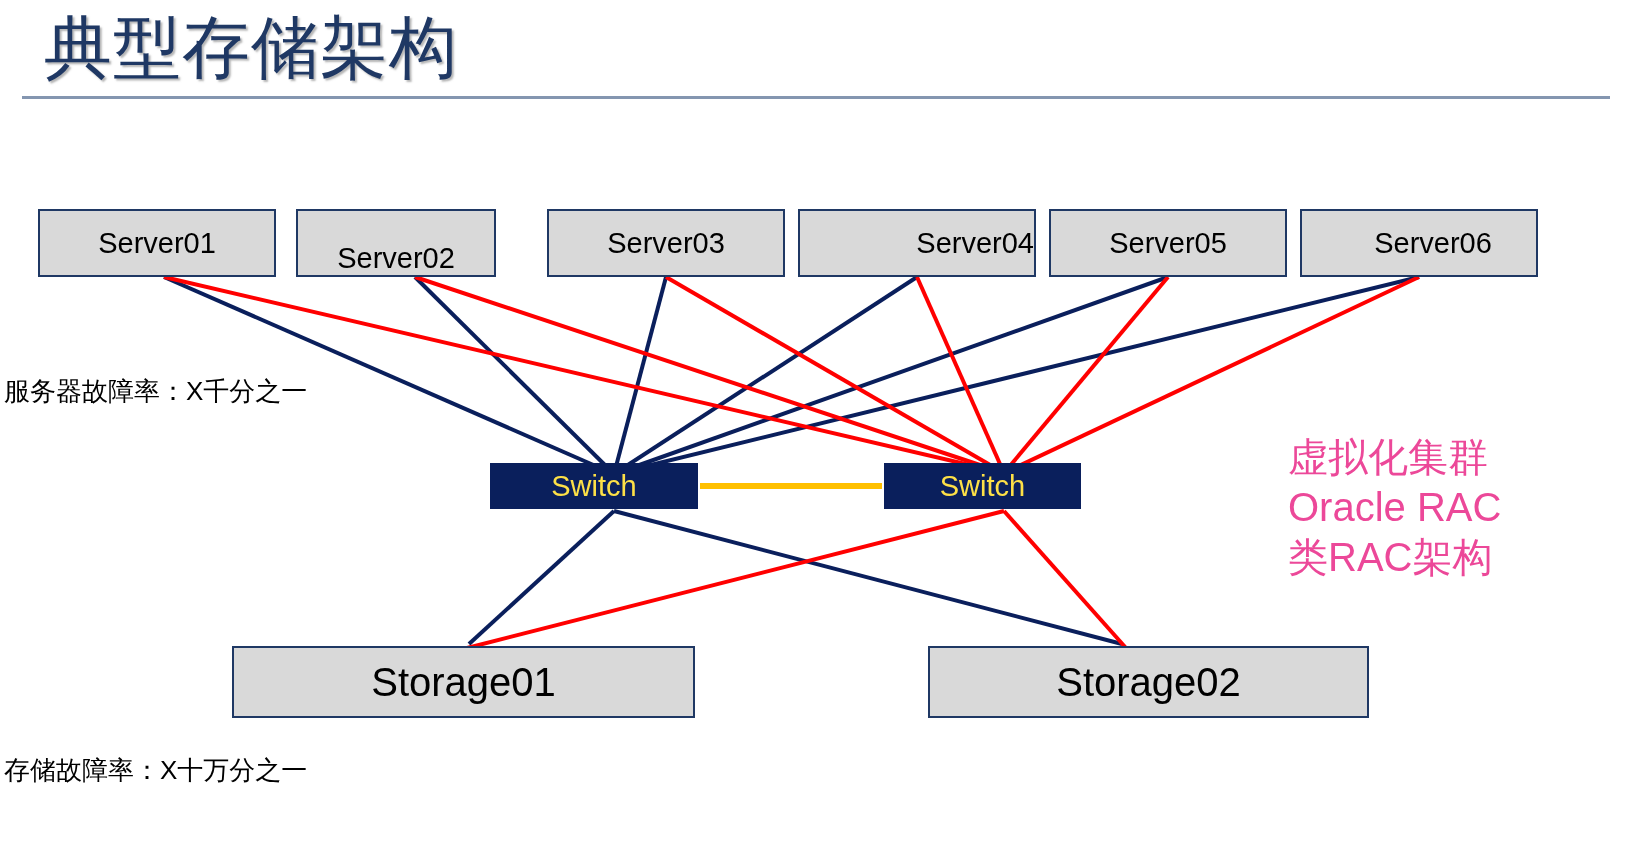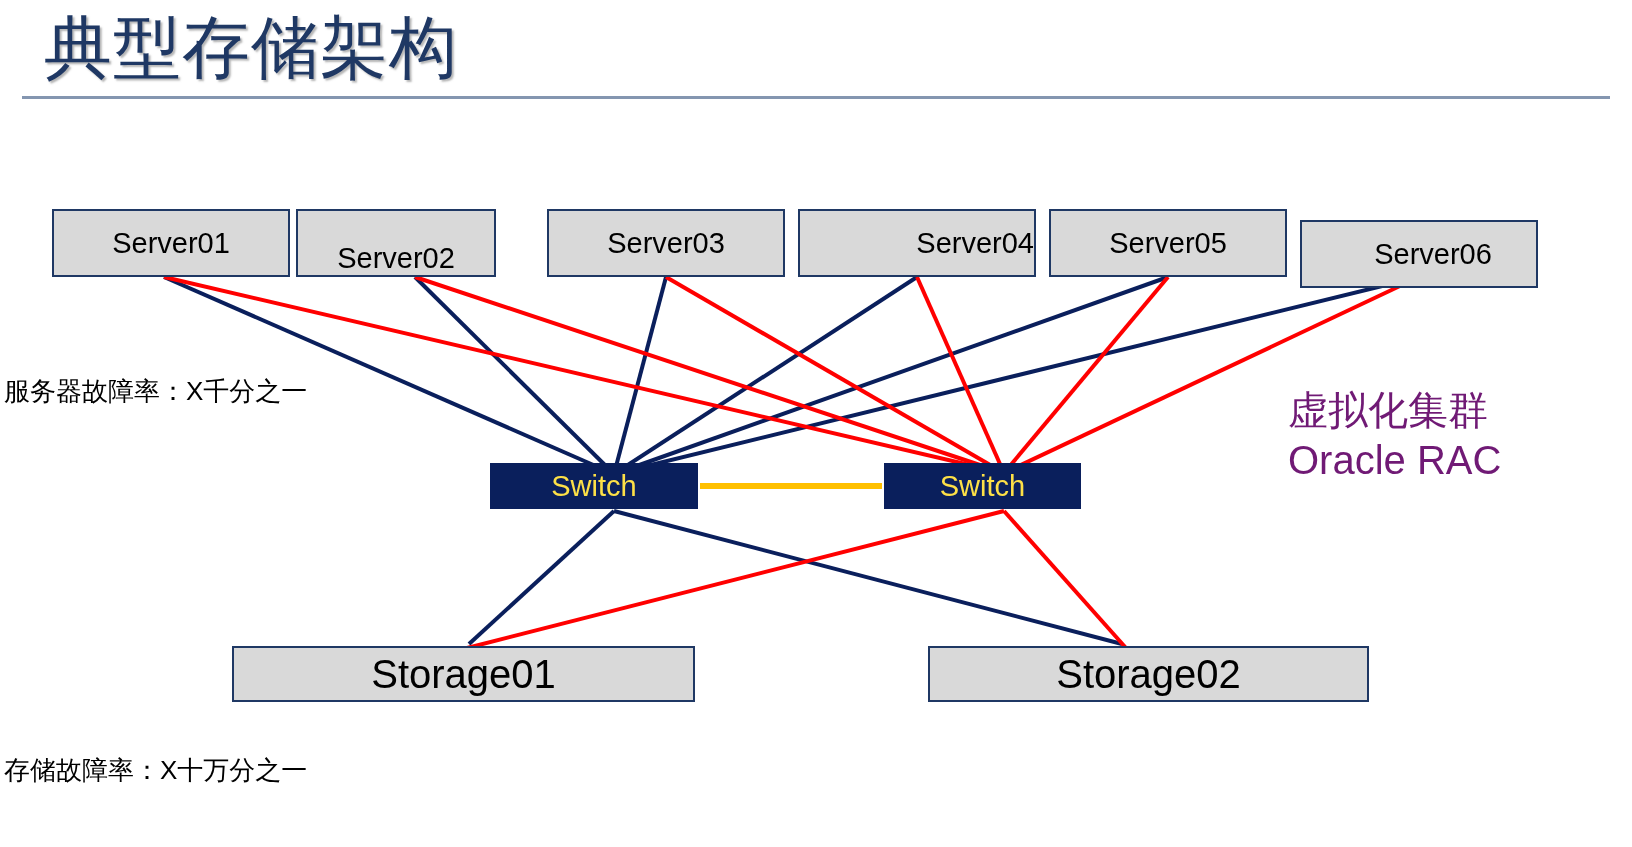--- a/index.html
+++ b/index.html
@@ -38,30 +38,30 @@
   .server{
     background:#D9D9D9;border:2px solid #1F3864;
     font-size:29px;color:#000000;height:68px;
   }
   .switch{
     background:#0A1F5C;border:none;
     font-size:29px;color:#fde047;height:46px;text-align:right;
   }
   .storage{
     background:#D9D9D9;border:2px solid #1F3864;
-    font-size:40px;color:#000000;height:56px;
+    font-size:40px;color:#000000;height:72px;
   }
 
   
   .note{
     position:absolute;font-size:26px;color:#000000;white-space:nowrap;
   }
   .rightbox{
-    position:absolute;left:1288px;top:385px;
-    font-size:40px;line-height:50px;color:#701a75;white-space:nowrap;
+    position:absolute;left:1288px;top:432px;
+    font-size:40px;line-height:50px;color:#ec4899;white-space:nowrap;
   }
   .rightbox div{margin:0;padding:0;}
 </style>
 </head>
 <body>
 
 <div id="slide">
 
   <div class="title">典型存储架构</div>
   <div class="title-rule"></div>
@@ -92,36 +92,36 @@
       <line x1="614" y1="511" x2="469" y2="644"></line>
       <line x1="614" y1="511" x2="1122" y2="644"></line>
     </g>
 
     <g stroke="#FF0000" stroke-width="4" fill="none">
       <line x1="1004" y1="511" x2="467" y2="648"></line>
       <line x1="1004" y1="511" x2="1126" y2="648"></line>
     </g>
   </svg>
 
-  <div class="node server" style="left:52px;top:209px;width:238px;text-align:center;">
+  <div class="node server" style="left:38px;top:209px;width:238px;text-align:center;">
     <span>Server01</span>
   </div>
   <div class="node server" style="left:296px;top:209px;width:200px;align-items:flex-end;">
     <span>Server02</span>
   </div>
   <div class="node server" style="left:547px;top:209px;width:238px;">
     <span>Server03</span>
   </div>
   <div class="node server" style="left:798px;top:209px;width:238px;justify-content:flex-end;">
     <span>Server04</span>
   </div>
   <div class="node server" style="left:1049px;top:209px;width:238px;text-align:right;">
     <span>Server05</span>
   </div>
-  <div class="node server" style="left:1300px;top:220px;width:238px;padding-left:28px;">
+  <div class="node server" style="left:1300px;top:209px;width:238px;padding-left:28px;">
     <span>Server06</span>
   </div>
 
   <div class="node switch" style="left:490px;top:463px;width:208px;">
     <span>Switch</span>
   </div>
   <div class="node switch" style="left:884px;top:463px;width:197px;">
     <span>Switch</span>
   </div>
 
@@ -132,15 +132,16 @@
     <span>Storage02</span>
   </div>
 
   <div class="note" style="left:4px;top:753px;">存储故障率：X十万分之一</div>
 
   <div class="note" style="left:4px;top:374px;">服务器故障率：X千分之一</div>
 
   <div class="rightbox">
     <div>虚拟化集群</div>
     <div>Oracle RAC</div>
+    <div>类RAC架构</div>
   </div>
 
 </div>
 
 </body></html>

